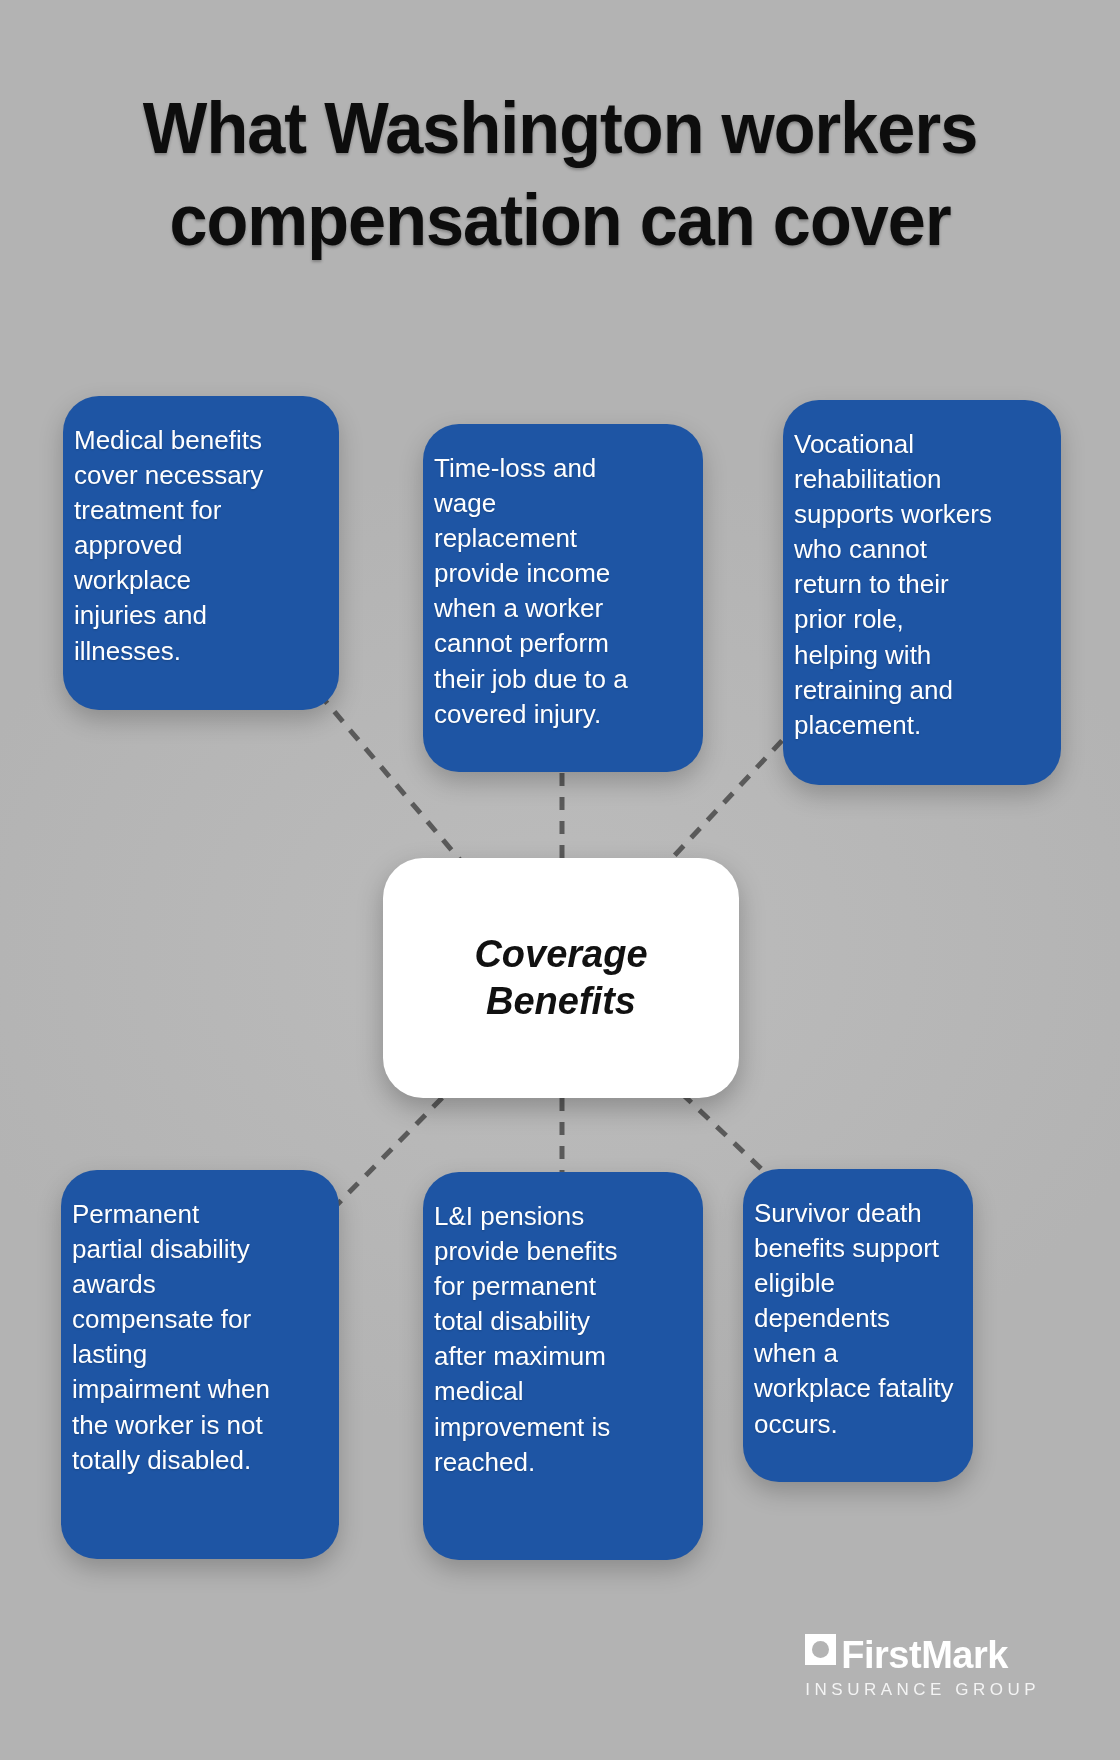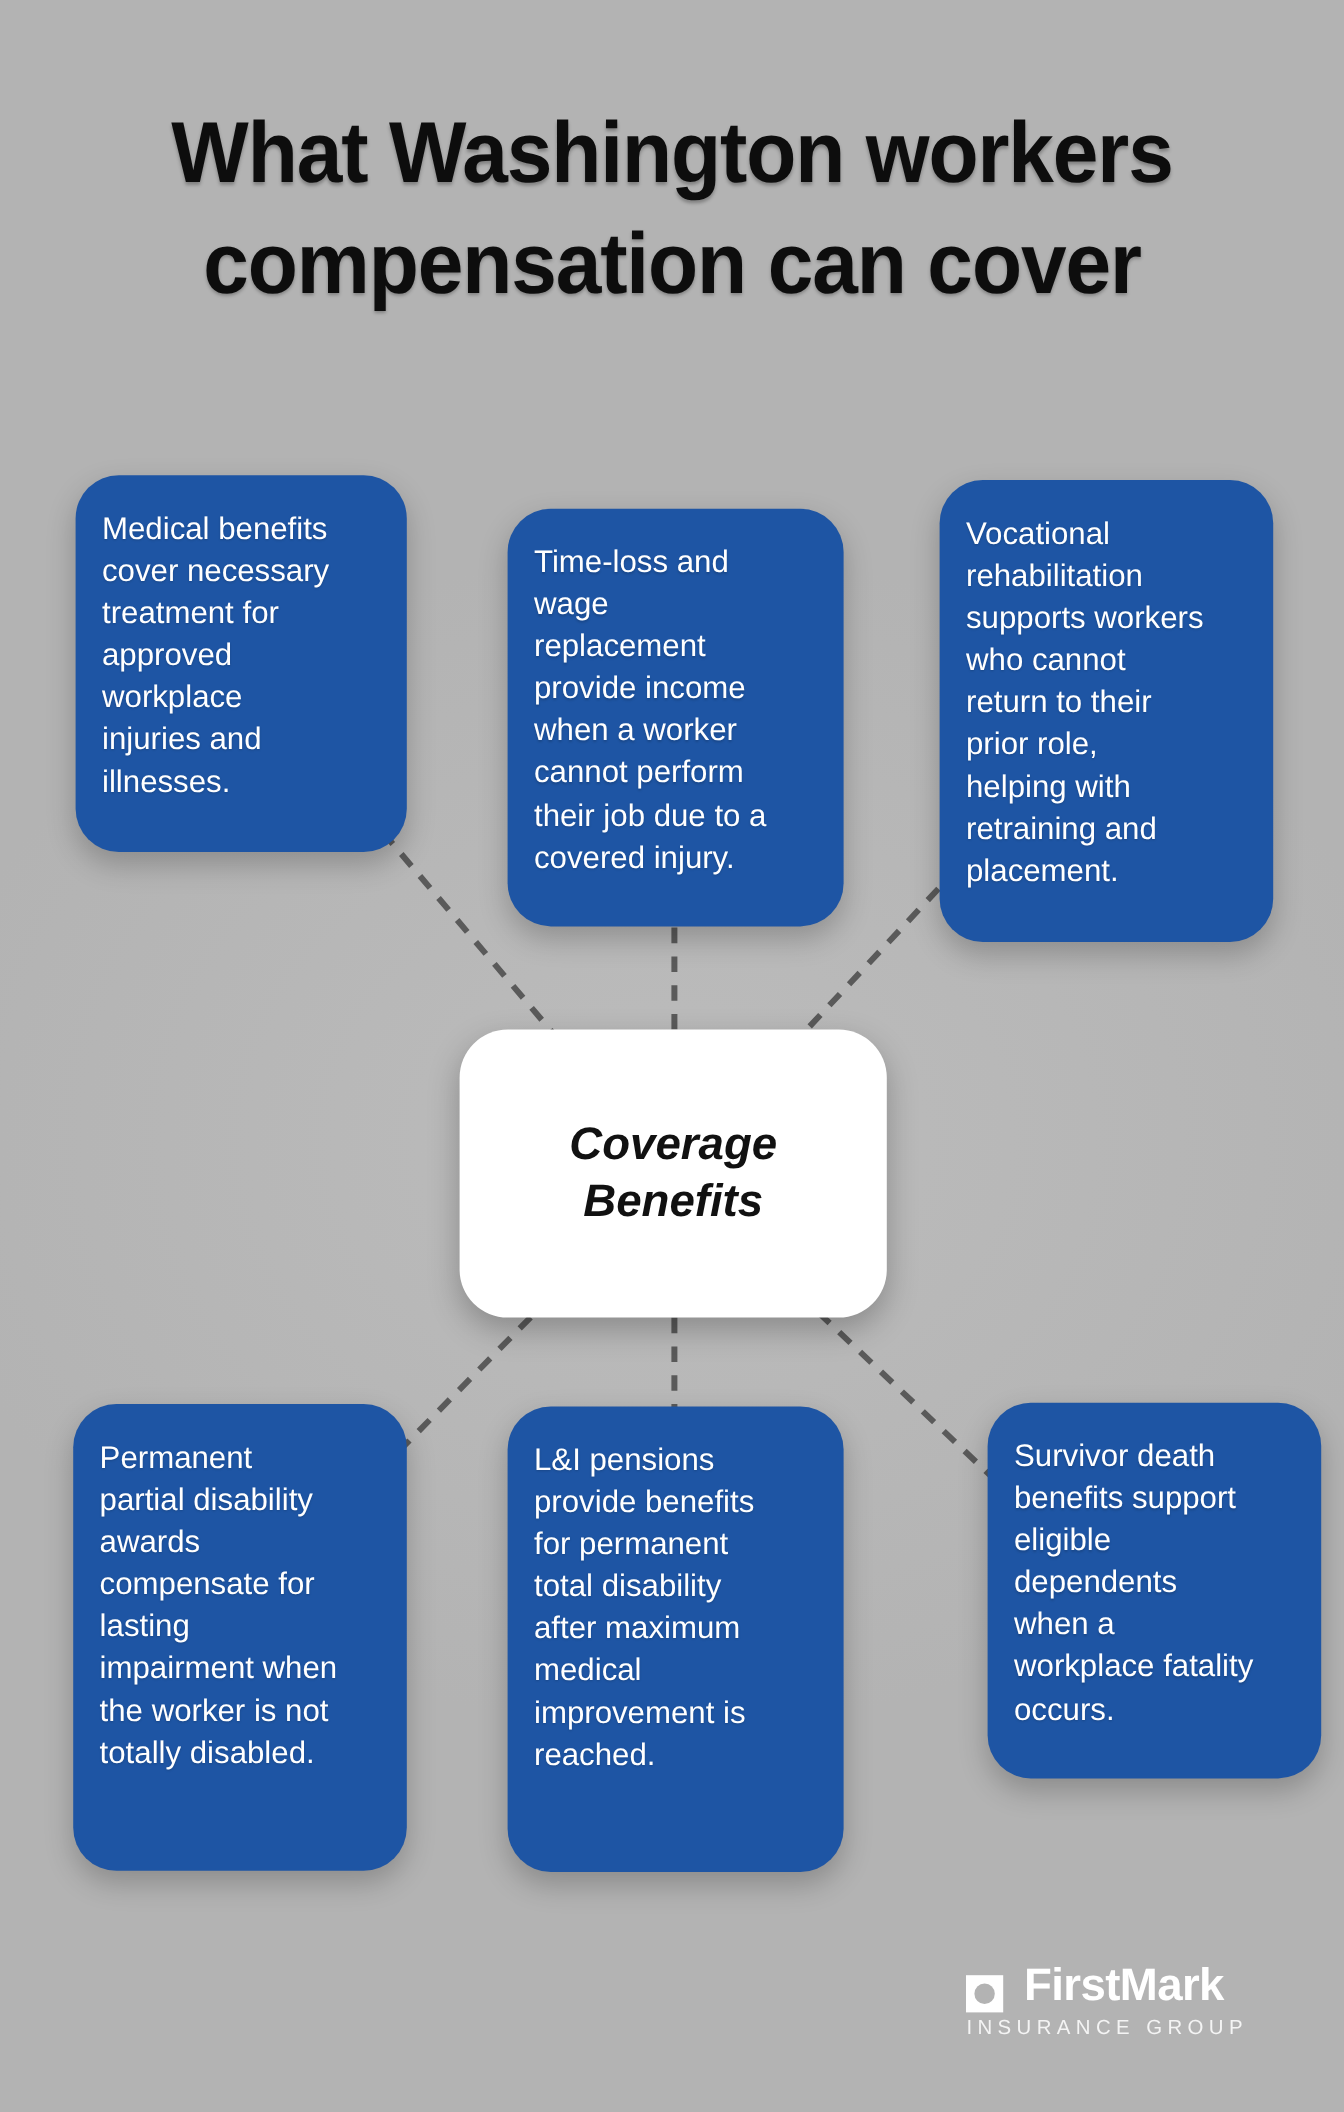--- a/index.html
+++ b/index.html
@@ -49,32 +49,32 @@
     stroke-width:5;
     stroke-dasharray:13 11;
   }
   .node{
     position:absolute;
     background:var(--box-blue);
     border-radius:36px;
     color:var(--box-text);
     font-size:26px;
     line-height:1.35;
-    padding:27px 22px;
+    padding:27px 11px;
     white-space:pre-line;
     z-index:2;
     box-shadow:0 10px 24px rgba(0,0,0,0.22);
     text-shadow:0 1px 2px rgba(0,0,0,0.18);
   }
   .node-1{left:63px; top:396px; width:276px; height:314px;}
   .node-2{left:423px;top:424px; width:280px; height:348px;}
   .node-3{left:783px;top:400px; width:278px; height:385px;}
   .node-4{left:61px; top:1170px;width:278px; height:389px;}
   .node-5{left:423px;top:1172px;width:280px; height:388px;}
-  .node-6{left:823px;top:1169px;width:278px; height:313px;}
+  .node-6{left:743px;top:1169px;width:230px; height:313px;}
   .center-node{
     position:absolute;
     left:383px;top:858px;width:356px;height:240px;
     background:var(--center-bg);
     border-radius:40px;
     z-index:2;
     display:flex;align-items:center;justify-content:center;
     text-align:center;
     box-shadow:0 10px 26px rgba(0,0,0,0.25);
     font-style:italic;
@@ -86,21 +86,21 @@
     line-height:1.25;
     white-space:pre-line;
   }
   .logo{
     position:absolute;
     right:68px;top:1634px;
     display:flex;flex-direction:column;
     z-index:2;
   }
   .logo-row{
-    display:flex;align-items:flex-end;gap:17px;
+    display:flex;align-items:flex-start;gap:5px;
   }
   .logo-mark{
     width:31px;height:31px;
     background:var(--logo);
     display:flex;align-items:center;justify-content:center;
   }
   .logo-mark .hole{
     width:17px;height:17px;border-radius:50%;
     background:var(--background);
   }

